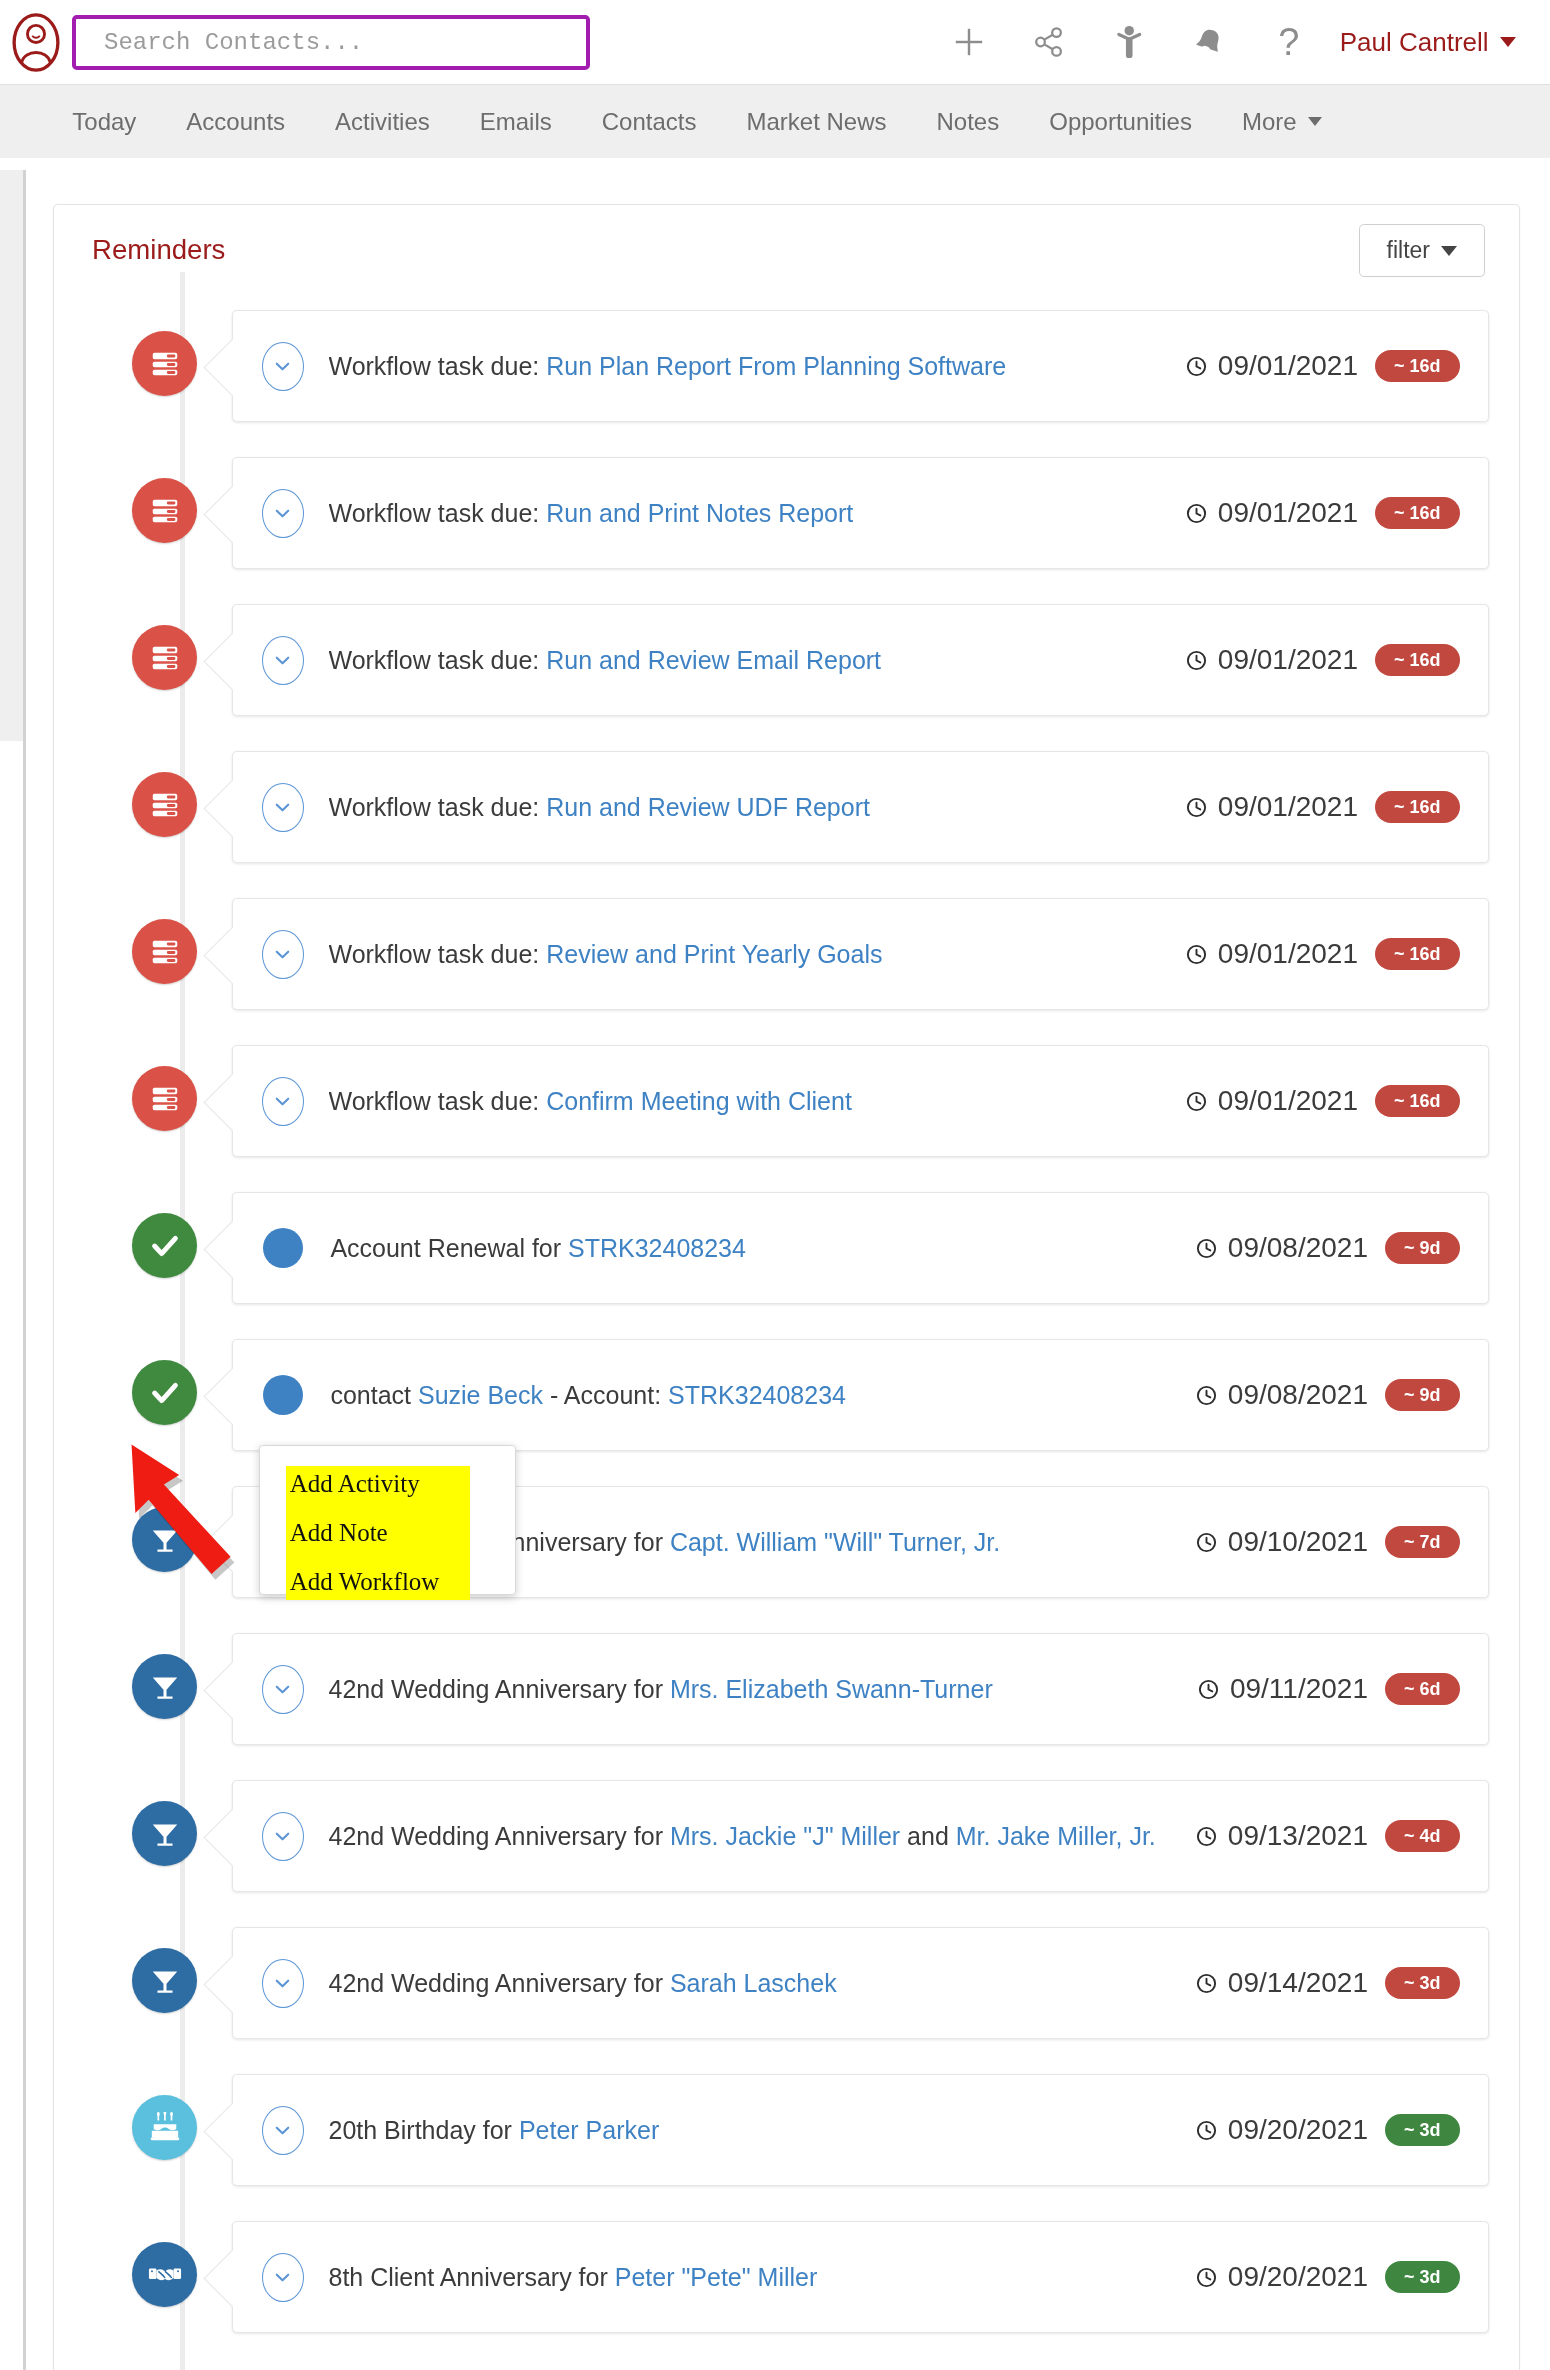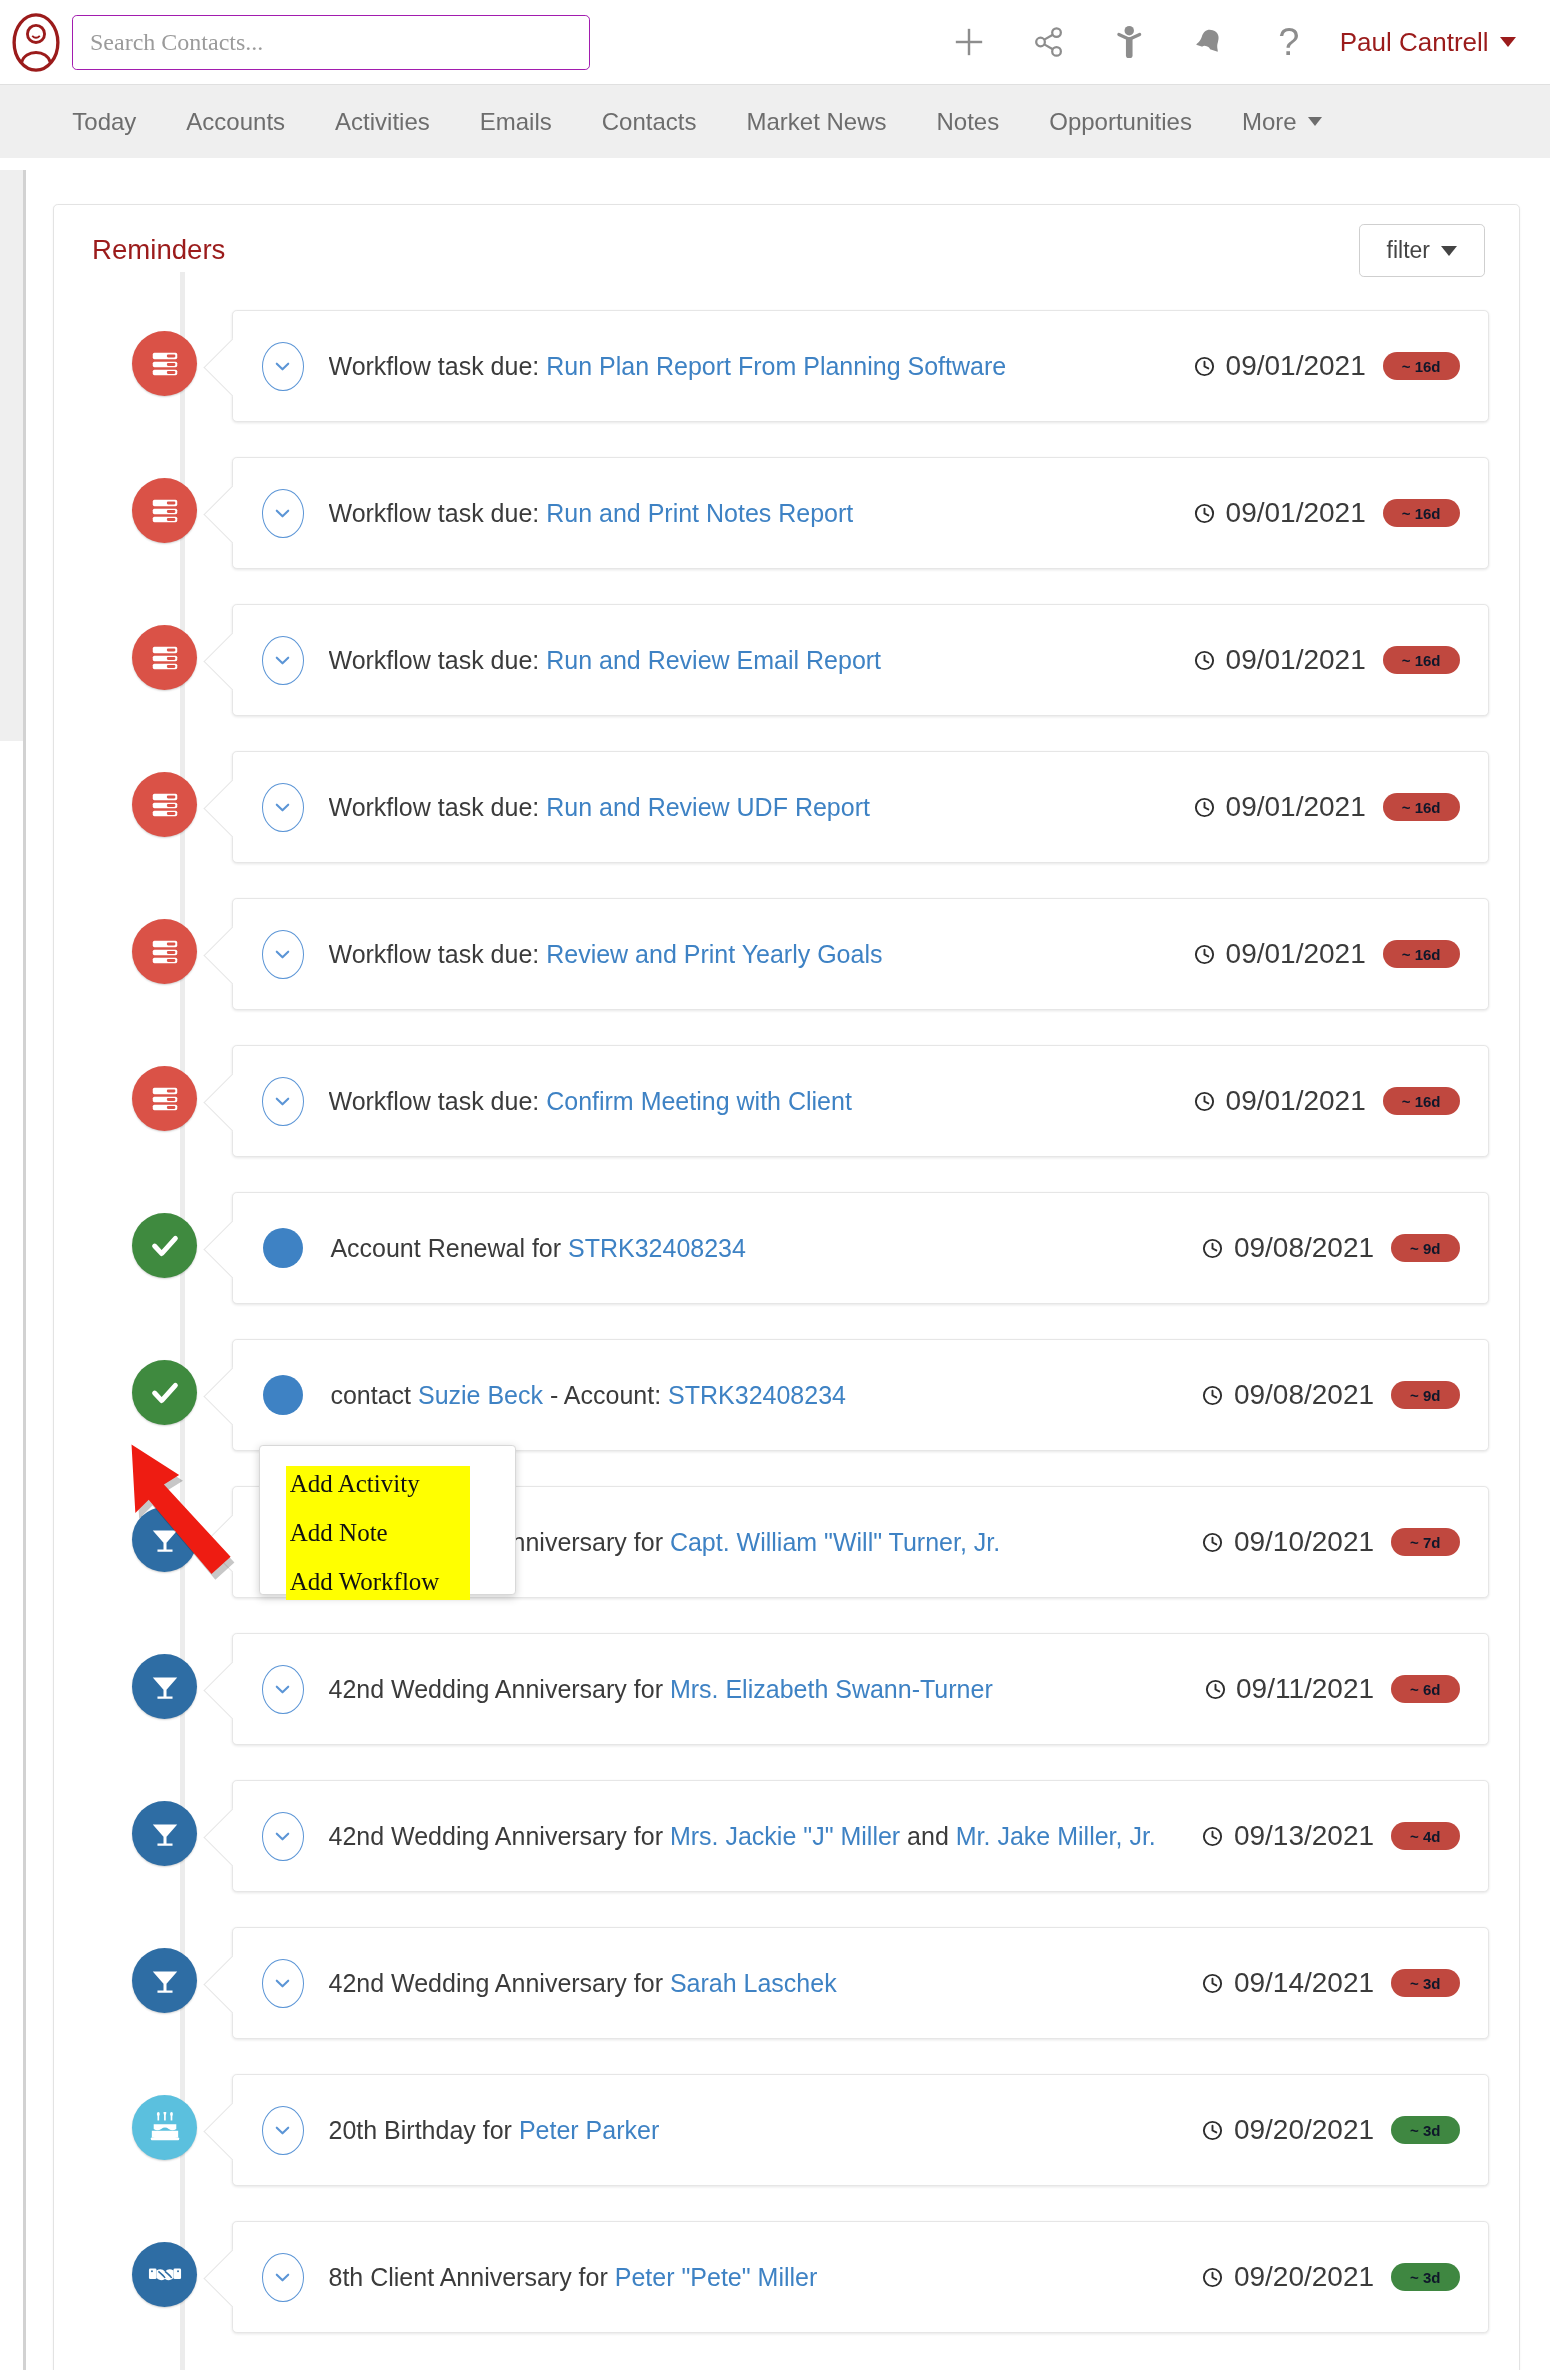--- a/index.html
+++ b/index.html
@@ -27,25 +27,25 @@
     align-items: center;
     justify-content: center;
     flex: 0 0 72px;
   }
   .brand-logo svg { display: block; }
 
   .search-wrap { flex: 0 0 auto; }
   .search-input {
     width: 518px;
     height: 55px;
-    border: 1px solid #a21caf;
+    border: 4px solid #a21caf;
     border-radius: 4.8px;
-    padding: 0 17px;
+    padding: 0 28px;
     font-size: 24px;
-    font-family: Liberation Serif, serif;
+    font-family: Liberation Mono, monospace;
     color: #555;
     background: #fff;
     outline: none;
   }
   .search-input::placeholder { color: #9b9b9b; }
 
   .top-spacer { flex: 1 1 auto; }
 
   .top-icons {
     display: flex;
@@ -287,23 +287,23 @@
   }
   .date {
     font-size: 28px;
     color: #3b3b3b;
     display: flex;
     align-items: center;
     gap: 9.5px;
     white-space: nowrap;
   }
   .pill {
-    font-size: 15px;
+    font-size: 18px;
     font-weight: bold;
-    color: #0f172a;
+    color: #ffffff;
     border-radius: 17px;
     padding: 6.7px 19px;
     white-space: nowrap;
     line-height: 1;
   }
   .pill.red   { background: #c0483f; }
   .pill.green { background: #3f8741; }
 
   
   .popup {

